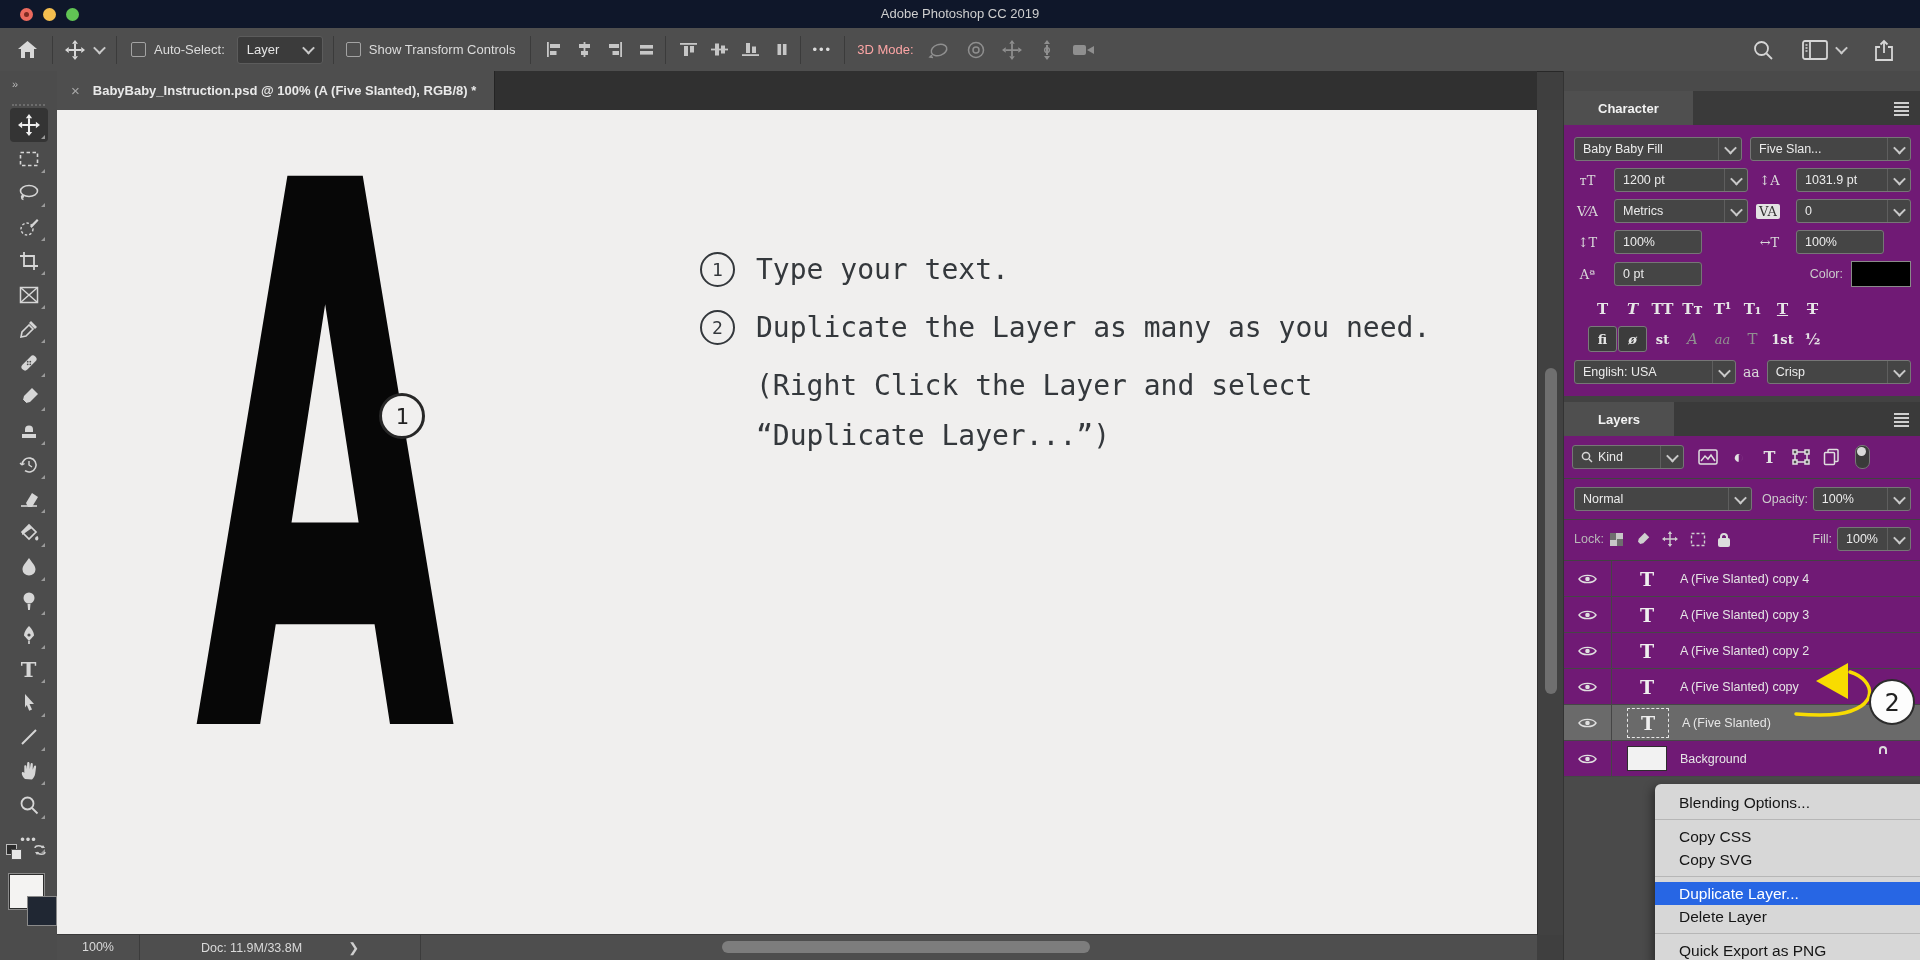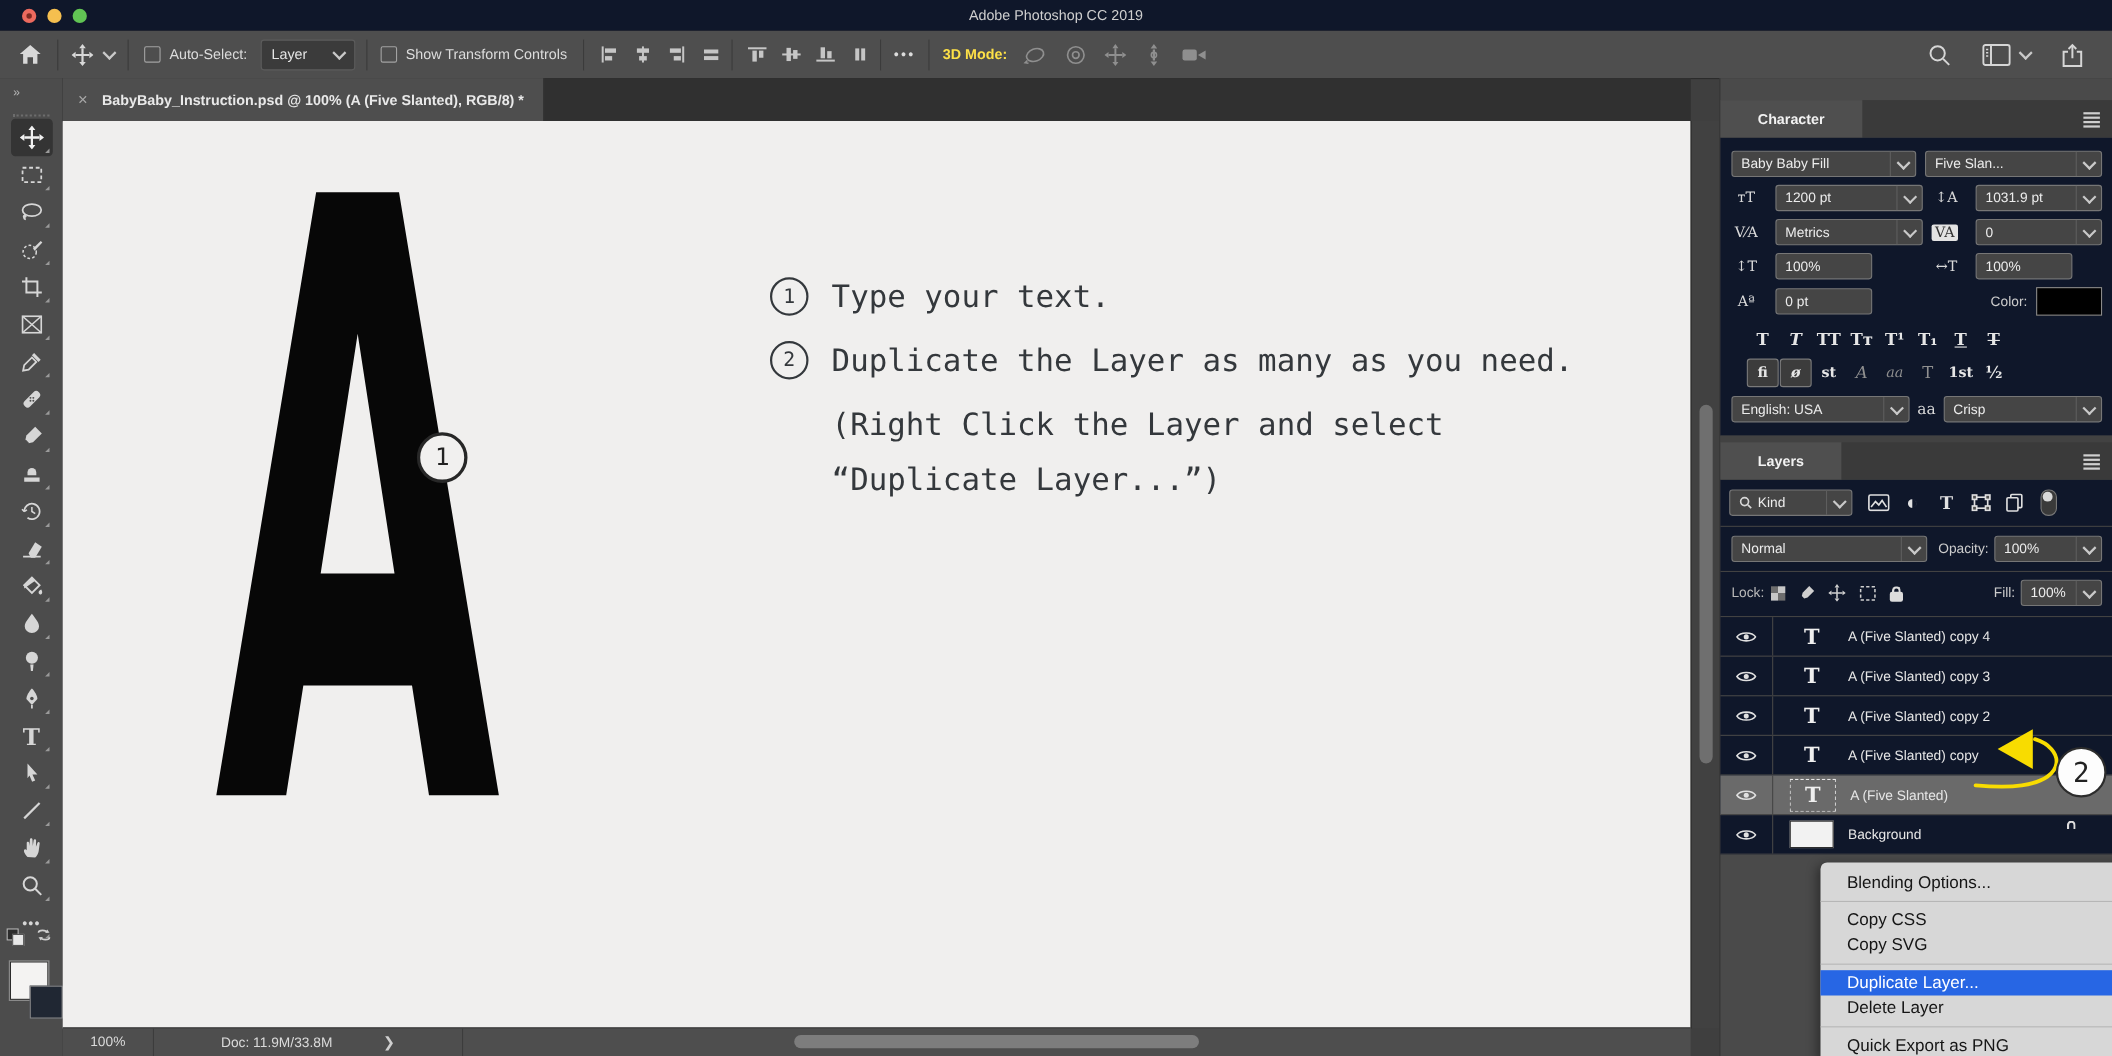--- a/index.html
+++ b/index.html
@@ -13,21 +13,21 @@
   .light.red{background:#ec6a5e;}
   .light.red::after{content:"";position:absolute;left:4px;top:4px;width:5px;height:5px;border-radius:50%;background:#7e2b22;}
   .light.yellow{background:#f5bf4f;}
   .light.green{background:#61c454;}
   .wintitle{position:absolute;left:0;right:0;top:6px;text-align:center;font-size:13px;color:#cfcfcf;}
   
   .optionsbar{position:absolute;top:28px;left:0;right:0;height:43px;background:#4e4e4e;border-bottom:1px solid #282828;
               display:flex;align-items:center;}
   .ob-sep{width:1px;height:28px;background:#3b3b3b;flex:none;}
   .ob-label{font-size:13px;color:#dcdcdc;white-space:nowrap;}
-  .ob-label.dim{color:#fde047;font-weight:bold;}
+  .ob-label.dim{color:#fca5a5;}
   .cb{width:13px;height:13px;border:1px solid #a3a3a3;border-radius:2px;flex:none;}
   .dd{height:26px;background:#3b3b3b;border:1px solid #5c5c5c;border-radius:3px;display:flex;align-items:center;
       padding:0 9px;font-size:13px;color:#e5e5e5;gap:10px;}
   .chv{width:7px;height:7px;border-right:2px solid #c9c9c9;border-bottom:2px solid #c9c9c9;
        transform:rotate(45deg) translate(-1px,-1px);flex:none;}
   .obicon{display:flex;align-items:center;justify-content:center;}
   .ob-right{margin-left:auto;display:flex;align-items:center;gap:28px;margin-right:26px;}
   .alignicons{display:flex;align-items:center;gap:14px;}
   
   .rail{position:absolute;top:71px;left:0;width:57px;bottom:0;background:#4c4c4c;border-right:1px solid #333;}
@@ -71,21 +71,21 @@
   .hthumb{position:absolute;left:665px;top:6px;width:368px;height:12px;background:#7d7d7d;border-radius:6px;}
   
   .vscroll{position:absolute;top:110px;left:1537px;width:26px;height:825px;background:#414141;border-left:1px solid #303030;}
   .vthumb{position:absolute;left:7px;top:258px;width:12px;height:326px;background:#6f6f6f;border-radius:6px;}
   
   .dock{position:absolute;top:71px;left:1563px;width:357px;bottom:0;background:#4a4a4a;border-left:1px solid #333;}
   .ptabbar{height:34px;background:#3a3a3a;display:flex;align-items:stretch;position:relative;}
   .ptab{background:#4f4f4f;padding:0 34px;display:flex;align-items:center;font-size:13px;font-weight:bold;color:#f2f2f2;}
   .pmenu{position:absolute;right:12px;top:11px;width:15px;}
   .pmenu div{height:2px;background:#cfcfcf;margin-bottom:2px;}
-  .pcontent{background:#0f172a;}
+  .pcontent{background:#701a75;}
   .cp-content{padding:12px 10px 10px;}
   .cp-row{display:flex;align-items:center;margin-bottom:7px;}
   .cp-col{display:flex;align-items:center;width:174px;flex:none;gap:13px;}
   .cpicon{width:27px;flex:none;font-family:"DejaVu Serif",serif;font-size:13px;color:#dadada;text-align:center;white-space:nowrap;}
   .field{background:#454545;border:1px solid #767676;border-radius:3px;height:24px;display:flex;align-items:center;
          padding:0 0 0 8px;font-size:12.5px;color:#ececec;box-sizing:border-box;}
   .field .chvbox{margin-left:auto;height:100%;display:flex;align-items:center;padding:0 6px 0 7px;border-left:1px solid #5e5e5e;}
   .field.noch{padding-right:8px;}
   .color-swatch{width:58px;height:24px;background:#000;border:1px solid #8a8a8a;margin-left:8px;}
   .cp-lab{font-size:12.5px;color:#cccccc;}

